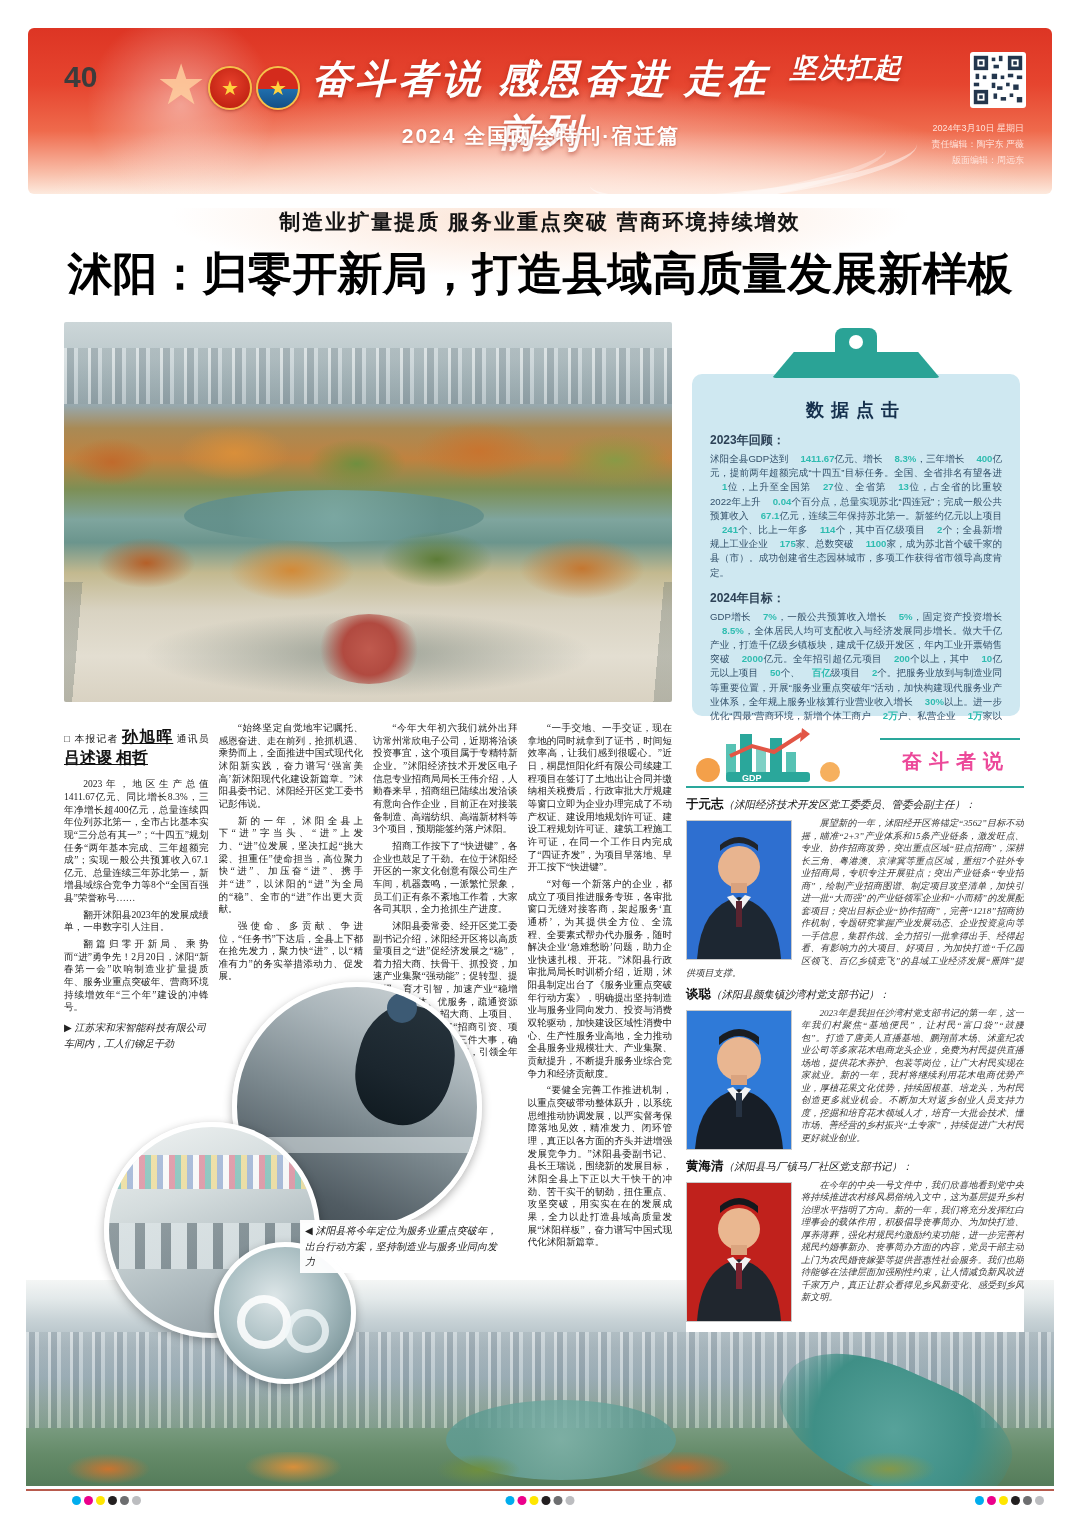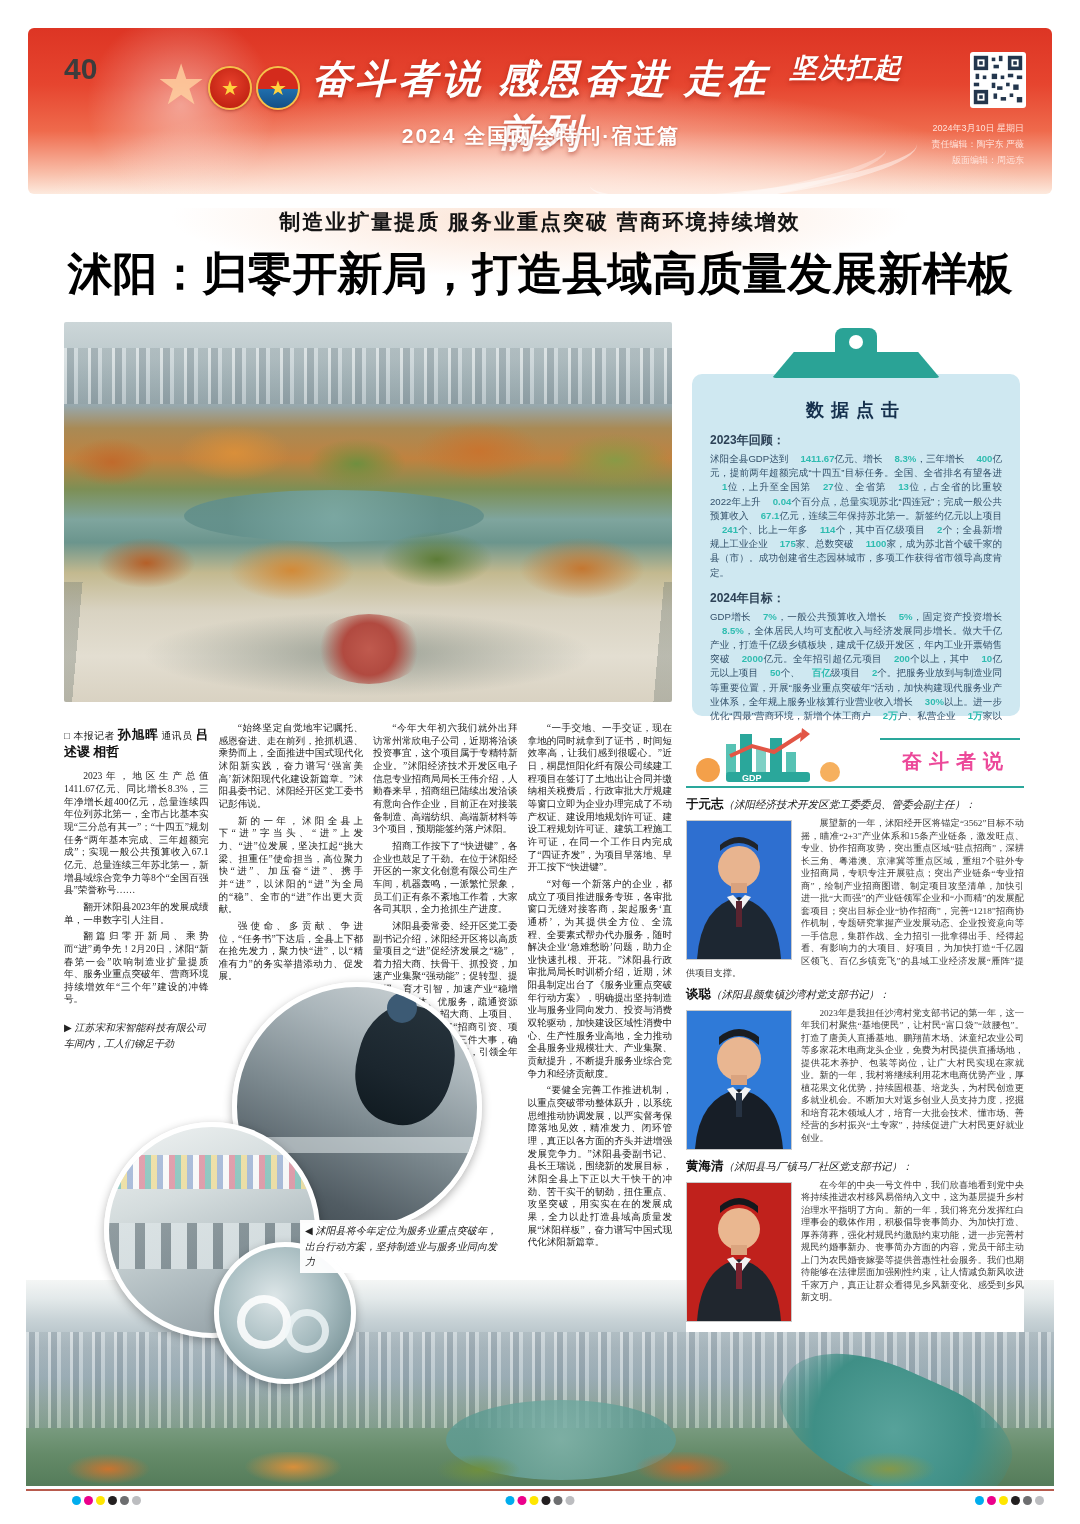--- a/index.html
+++ b/index.html
@@ -4,21 +4,21 @@
 <style>
   html,body{margin:0;padding:0;background:#e9e9e9;}
   .page{position:relative;width:1080px;height:1524px;margin:0 auto;background:#ffffff;
         font-family:"Liberation Serif","DejaVu Serif",serif;overflow:hidden;}
 
   
   .banner{position:absolute;left:28px;top:28px;width:1024px;height:166px;border-radius:6px;
     background:
       radial-gradient(90% 150% at 50% 115%, rgba(255,236,228,.95) 0%, rgba(255,236,228,0) 55%),
       linear-gradient(180deg,#dd3524 0%,#e6452f 34%,#ef6a4c 62%,#f9c0ab 88%,#fdeade 100%);}
-  .page-num{position:absolute;left:36px;top:24px;font-family:"Liberation Sans",sans-serif;
+  .page-num{position:absolute;left:36px;top:32px;font-family:"Liberation Sans",sans-serif;
     font-size:30px;font-weight:bold;color:#3c3c3c;}
   .emblem-glow{position:absolute;left:58px;top:-18px;width:190px;height:190px;border-radius:50%;
     background:radial-gradient(circle,rgba(255,255,255,.45) 0%,rgba(255,255,255,.15) 45%,rgba(255,255,255,0) 70%);
     color:rgba(255,210,160,.8);font-size:56px;text-align:center;line-height:150px;}
   .emblem{position:absolute;width:40px;height:40px;border-radius:50%;box-shadow:0 1px 3px rgba(120,20,10,.5);
     text-align:center;line-height:40px;color:#ffd23f;font-size:20px;}
   .emblem.natl{left:180px;top:38px;background:radial-gradient(circle at 50% 40%,#e8412c 0%,#c22313 75%);border:2px solid #f6c04a;}
   .emblem.cppcc{left:228px;top:38px;background:linear-gradient(180deg,#d42b1c 0%,#d42b1c 52%,#1f6fae 52%,#144f86 100%);border:2px solid #f6c04a;}
   .slogan{position:absolute;left:268px;top:24px;width:490px;text-align:center;color:#ffffff;
     font-size:39px;font-weight:900;font-style:italic;letter-spacing:4px;
@@ -82,21 +82,21 @@
   .db-heading{margin:10px 0 3px;font-family:"Liberation Sans",sans-serif;font-size:12px;font-weight:bold;color:#2c4156;}
   .db-text{margin:0;font-family:"Liberation Sans",sans-serif;font-size:9.6px;line-height:1.48;
     text-align:justify;color:#33506a;}
   .db-text .hl{color:#2fbcb0;font-weight:bold;padding-left:12px;}
 
   
   .article{position:absolute;left:64px;top:722px;width:608px;height:578px;display:flex;gap:10px;z-index:2;}
   .col{flex:1 1 0;overflow:hidden;font-size:9.6px;line-height:1.32;color:#1c1c1c;text-align:justify;}
   .col p{margin:0 0 4px;text-indent:2em;}
   .byline{margin:4px 0 10px;font-size:9.8px;text-indent:0;color:#111;}
-  .byline b{font-size:13px;}
+  .byline b{font-size:16px;text-decoration:underline;}
   .caption{position:absolute;font-size:10px;font-style:italic;line-height:1.55;text-align:justify;
     color:#222;background:rgba(255,255,255,.95);z-index:6;}
   .cap-r{left:0;top:296px;width:142px;padding:2px 0;}
   .cap-l{left:236px;top:498px;width:192px;padding:3px 5px;}
   .circle{position:absolute;border-radius:50%;border:5px solid #fff;box-shadow:0 3px 10px rgba(0,0,0,.3);overflow:hidden;z-index:4;}
   .circ-big{left:168px;top:260px;width:240px;height:240px;
     background:linear-gradient(205deg,#d4dadc 0%,#aab5ba 28%,#7b888e 55%,#515c63 80%,#3c464c 100%);}
   .circ-big .worker{position:absolute;left:120px;top:18px;width:96px;height:120px;border-radius:46%;
     background:linear-gradient(190deg,#26333c 0%,#1b262e 60%,#101a20 100%);transform:rotate(14deg);}
   .circ-big .head{position:absolute;left:150px;top:6px;width:30px;height:30px;border-radius:50%;background:#3c5a74;}
@@ -119,21 +119,21 @@
   .f-header{position:relative;height:66px;}
   .f-line1{position:absolute;right:4px;top:14px;width:140px;height:2px;background:#2aa79b;}
   .f-line2{position:absolute;left:0;top:62px;width:100%;height:2px;background:#2aa79b;}
   .f-title{position:absolute;right:14px;top:24px;font-family:"Liberation Sans",sans-serif;
     font-size:20px;font-weight:900;color:#ec4899;letter-spacing:7px;}
   .f-icon{position:absolute;left:4px;top:2px;}
   .f-entry{margin:6px 0 0;}
   .f-name-line{margin:2px 0 4px;font-size:11px;color:#111;}
   .f-name{font-weight:bold;font-size:12.5px;}
   .f-role{font-style:italic;font-size:10.5px;color:#222;}
-  .f-body{overflow:hidden;}
+  .f-body{overflow:hidden;font-style:italic;}
   .portrait{float:left;width:104px;height:138px;margin:3px 9px 2px 0;border:1px solid #c9c9c9;}
   .f-text{margin:0;font-size:9.2px;line-height:1.36;text-align:justify;color:#3a3a3a;text-indent:2em;}
 
   
   .bottom-photo{position:absolute;left:26px;top:1280px;width:1028px;height:206px;z-index:1;overflow:hidden;
     background:linear-gradient(180deg,#f4f6f5 0%,#e3e9ea 9%,#c6d1d5 20%,#adbbc2 33%,#9cafb9 47%,#8aa394 62%,#75987b 74%,#648a68 85%,#557c5a 100%);}
   .bp-buildings{position:absolute;left:0;top:52px;width:100%;height:96px;opacity:.5;
     background:repeating-linear-gradient(90deg,rgba(255,255,255,.85) 0 3px,rgba(125,140,150,.75) 3px 9px,rgba(235,240,242,.85) 9px 13px,rgba(150,165,172,.6) 13px 22px);}
   .bp-river{position:absolute;right:40px;top:90px;width:240px;height:120px;border-radius:50% 40% 60% 50%;
     background:radial-gradient(circle,#57a29a 0%,#3f8f86 60%,rgba(63,143,134,0) 100%);transform:rotate(24deg);}

